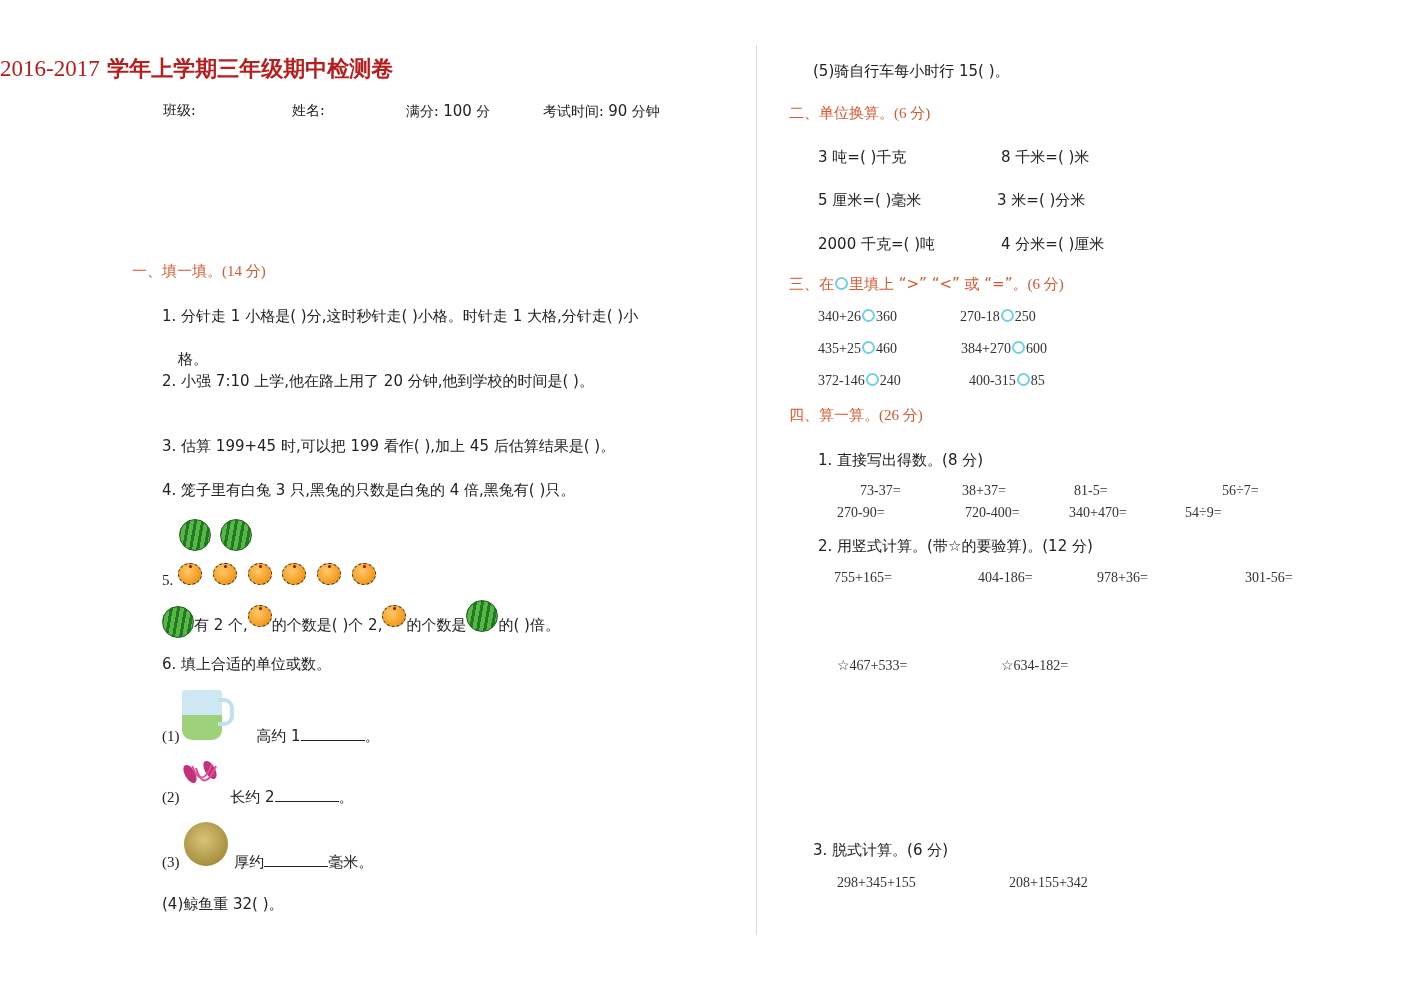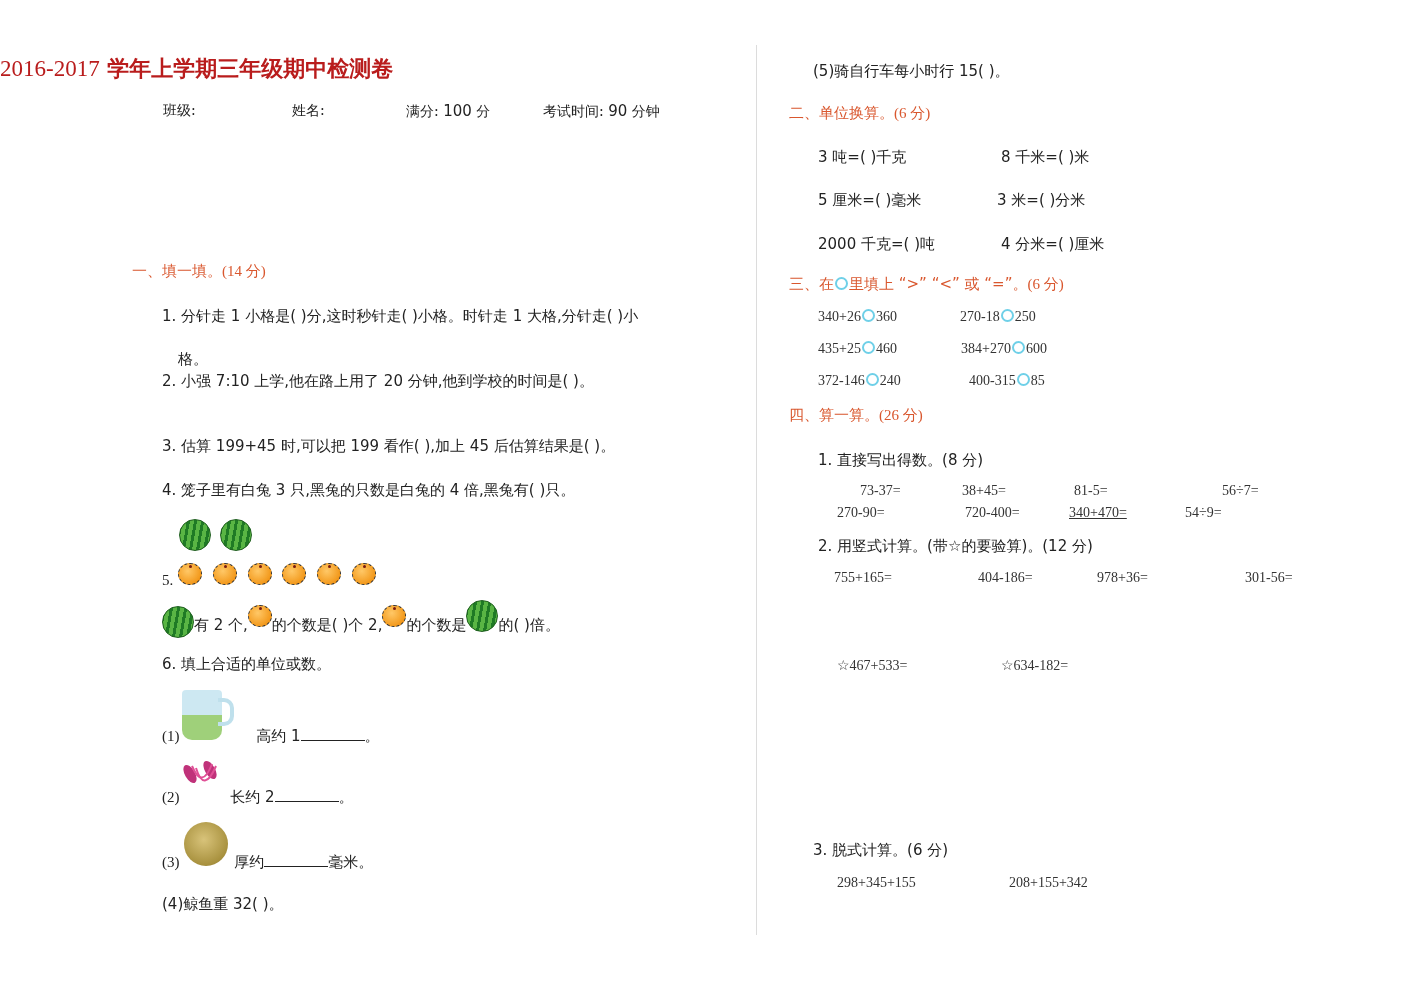--- a/index.html
+++ b/index.html
@@ -154,26 +154,26 @@
 <div class="abs calc" style="left:969px;top:373px;">
   <span>400-315</span><span class="circle"></span><span>85</span>
 </div>
 
 <div class="abs sec" style="left:789px;top:406px;">
   <span>四、算一算。</span><span class="n">(26 分)</span>
 </div>
 
 <div class="abs q" style="left:818px;top:451px;">1. 直接写出得数。(8 分)</div>
 <div class="abs calc" style="left:860px;top:483px;">73-37=</div>
-<div class="abs calc" style="left:962px;top:483px;">38+45=</div>
+<div class="abs calc" style="left:962px;top:483px;">38+37=</div>
 <div class="abs calc" style="left:1074px;top:483px;">81-5=</div>
 <div class="abs calc" style="left:1181px;top:483px;margin-left:41px;">56÷7=</div>
 <div class="abs calc" style="left:837px;top:505px;">270-90=</div>
 <div class="abs calc" style="left:965px;top:505px;">720-400=</div>
-<div class="abs calc" style="left:1069px;top:505px;text-decoration:underline;">340+470=</div>
+<div class="abs calc" style="left:1069px;top:505px;">340+470=</div>
 <div class="abs calc" style="left:1185px;top:505px;">54÷9=</div>
 
 <div class="abs q" style="left:818px;top:537px;">2. 用竖式计算。(带☆的要验算)。(12 分)</div>
 <div class="abs calc" style="left:834px;top:570px;">755+165=</div>
 <div class="abs calc" style="left:978px;top:570px;">404-186=</div>
 <div class="abs calc" style="left:1097px;top:570px;">978+36=</div>
 <div class="abs calc" style="left:1245px;top:570px;">301-56=</div>
 <div class="abs calc" style="left:837px;top:657px;">☆467+533=</div>
 <div class="abs calc" style="left:1001px;top:657px;">☆634-182=</div>
 

